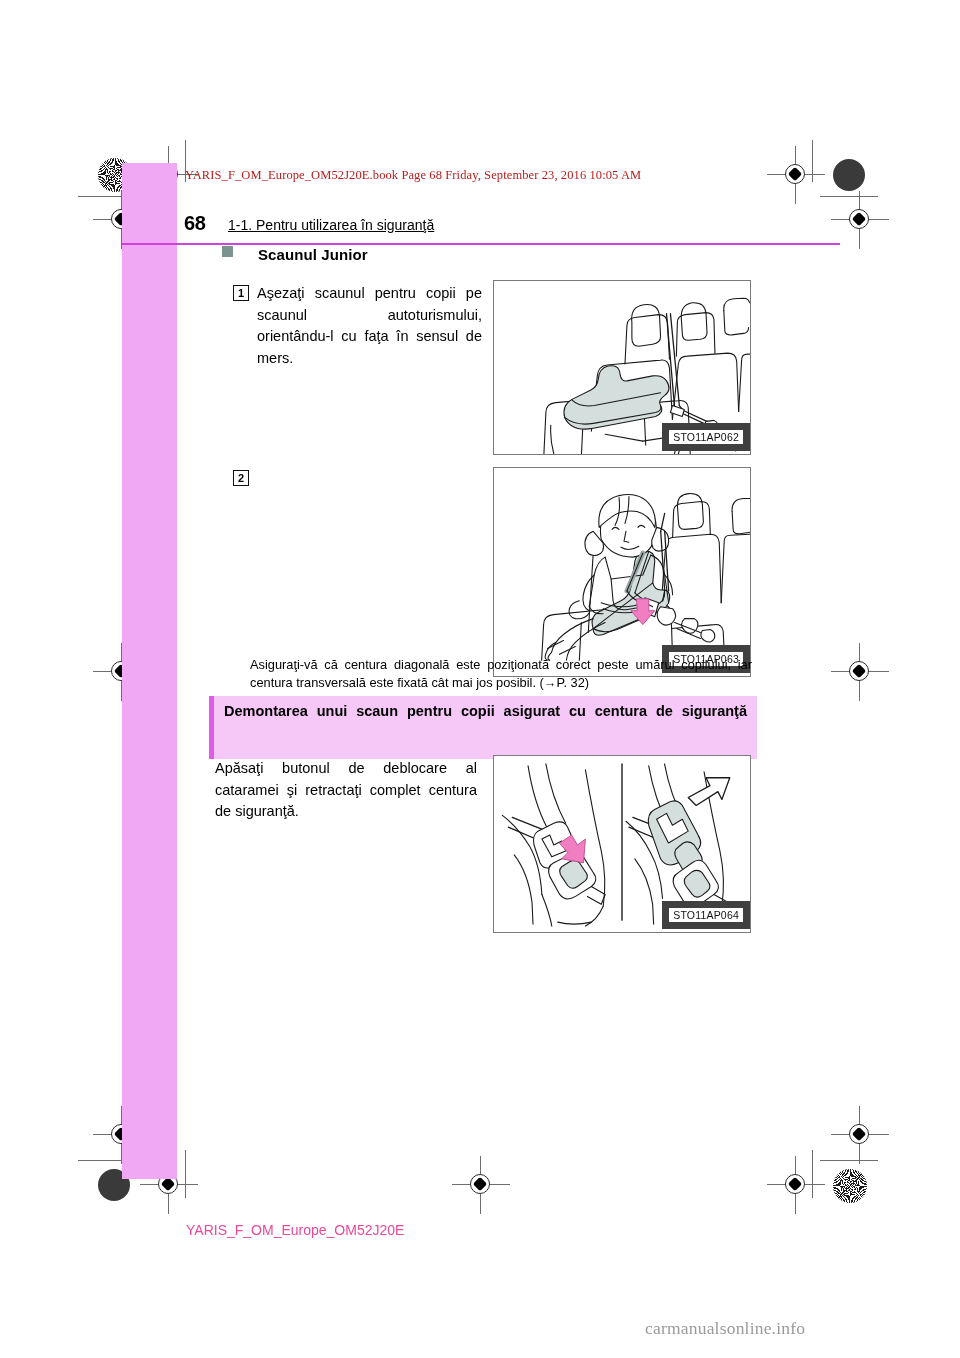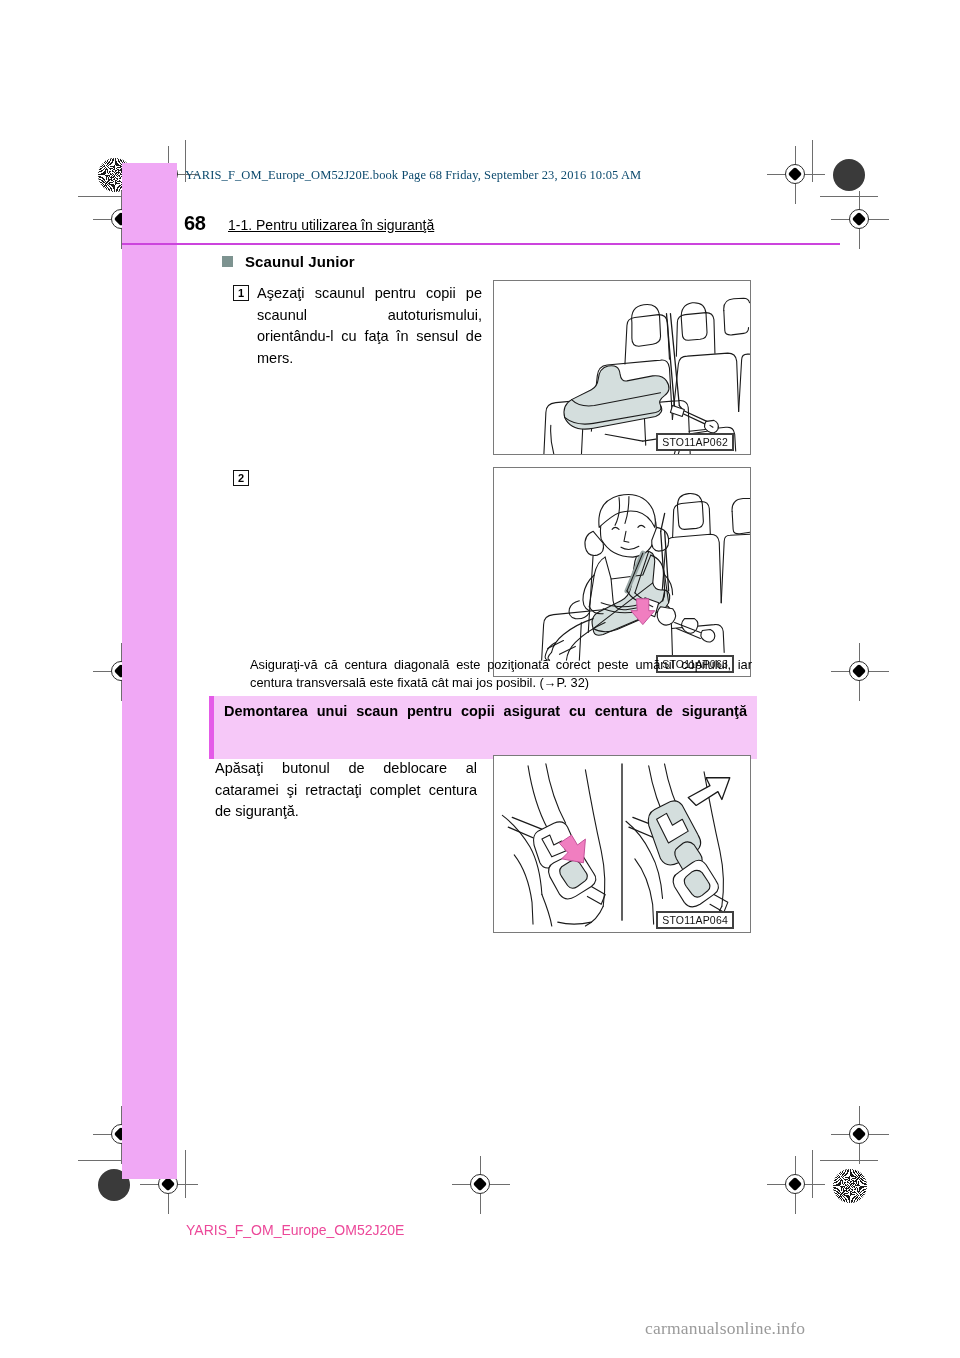--- a/index.html
+++ b/index.html
@@ -91,21 +91,21 @@
     background: #f0a8f5;
   }
 
   
   .book-line {
     position: absolute;
     left: 185px;
     top: 168px;
     font-family: "Liberation Serif", serif;
     font-size: 12.5px;
-    color: #0c4a6e;
+    color: #b91c1c;
     letter-spacing: 0.1px;
     white-space: nowrap;
     text-align: right;
   }
   .page-num {
     position: absolute;
     left: 184px;
     top: 212px;
     font-size: 20px;
     font-weight: bold;
@@ -125,24 +125,23 @@
     left: 122px;
     top: 243px;
     width: 718px;
     height: 2px;
     background: #cc44dd;
   }
 
   .sect-head {
     position: absolute;
     left: 222px;
-    top: 253px;
+    top: 246px;
     display: flex;
-    align-items: center;
-    gap: 12px;
+    gap: 25px;
   }
   .sect-bullet {
     width: 11px; height: 11px;
     background: #7d9390;
     display: inline-block;
   }
   .sect-head-text {
     font-size: 15px;
     font-weight: bold;
     color: #000;
@@ -239,23 +238,23 @@
     overflow: hidden;
   }
   #fig1 { left: 493px; top: 280px; width: 258px; height: 175px; }
   #fig2 { left: 493px; top: 467px; width: 258px; height: 210px; }
   #fig3 { left: 493px; top: 755px; width: 258px; height: 178px; }
 
   .figure svg { display: block; width: 100%; height: 100%; }
 
   .fig-code {
     position: absolute;
-    right: 16px;
+    right: 0;
     bottom: 3px;
-    border: 2px solid #404040;
+    border: 7px solid #404040;
     background: #fff;
     padding: 1px 4px 1px 4px;
     font-size: 10.5px;
     color: #111;
     letter-spacing: 0.2px;
     line-height: 12px;
   }
 
   
   .footer-code {

